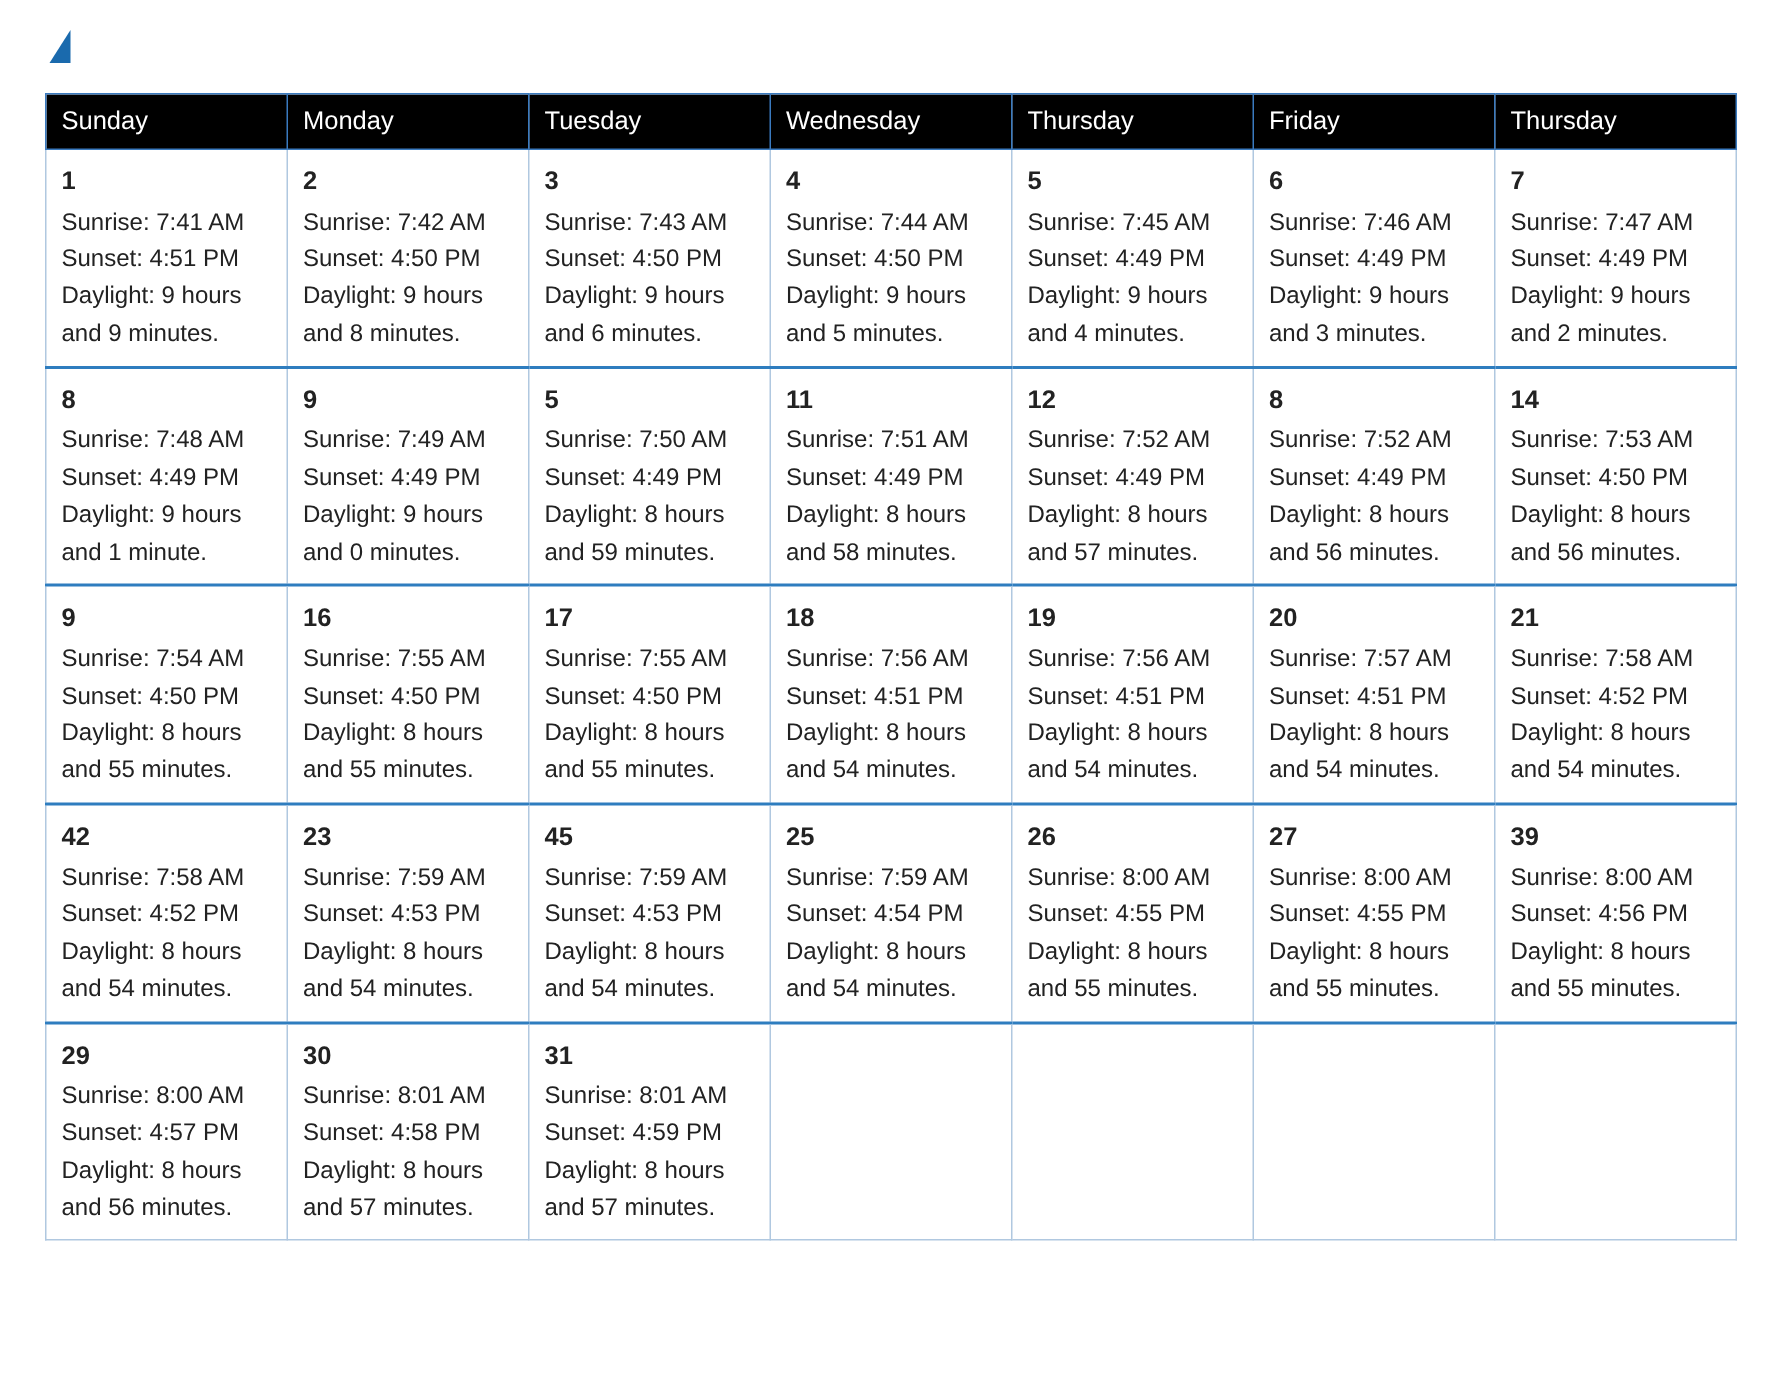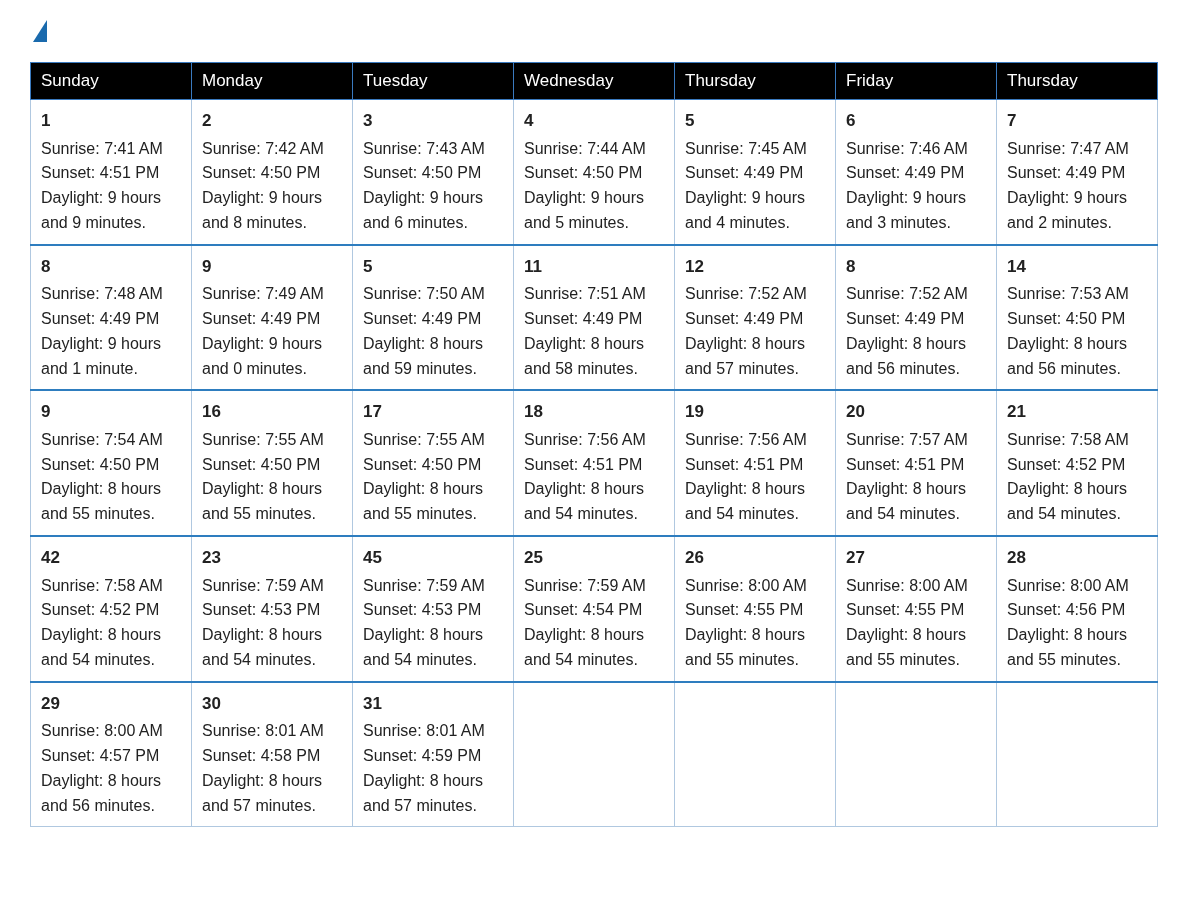--- a/index.html
+++ b/index.html
@@ -241,21 +241,21 @@
         </td>
         <td>
           <span class="day-number">26</span>
           <div class="day-info">Sunrise: 8:00 AM<br>Sunset: 4:55 PM<br>Daylight: 8 hours and 55 minutes.</div>
         </td>
         <td>
           <span class="day-number">27</span>
           <div class="day-info">Sunrise: 8:00 AM<br>Sunset: 4:55 PM<br>Daylight: 8 hours and 55 minutes.</div>
         </td>
         <td>
-          <span class="day-number">28</span>
+          <span class="day-number">39</span>
           <div class="day-info">Sunrise: 8:00 AM<br>Sunset: 4:56 PM<br>Daylight: 8 hours and 55 minutes.</div>
         </td>
       </tr>
       <tr>
         <td>
           <span class="day-number">29</span>
           <div class="day-info">Sunrise: 8:00 AM<br>Sunset: 4:57 PM<br>Daylight: 8 hours and 56 minutes.</div>
         </td>
         <td>
           <span class="day-number">30</span>

